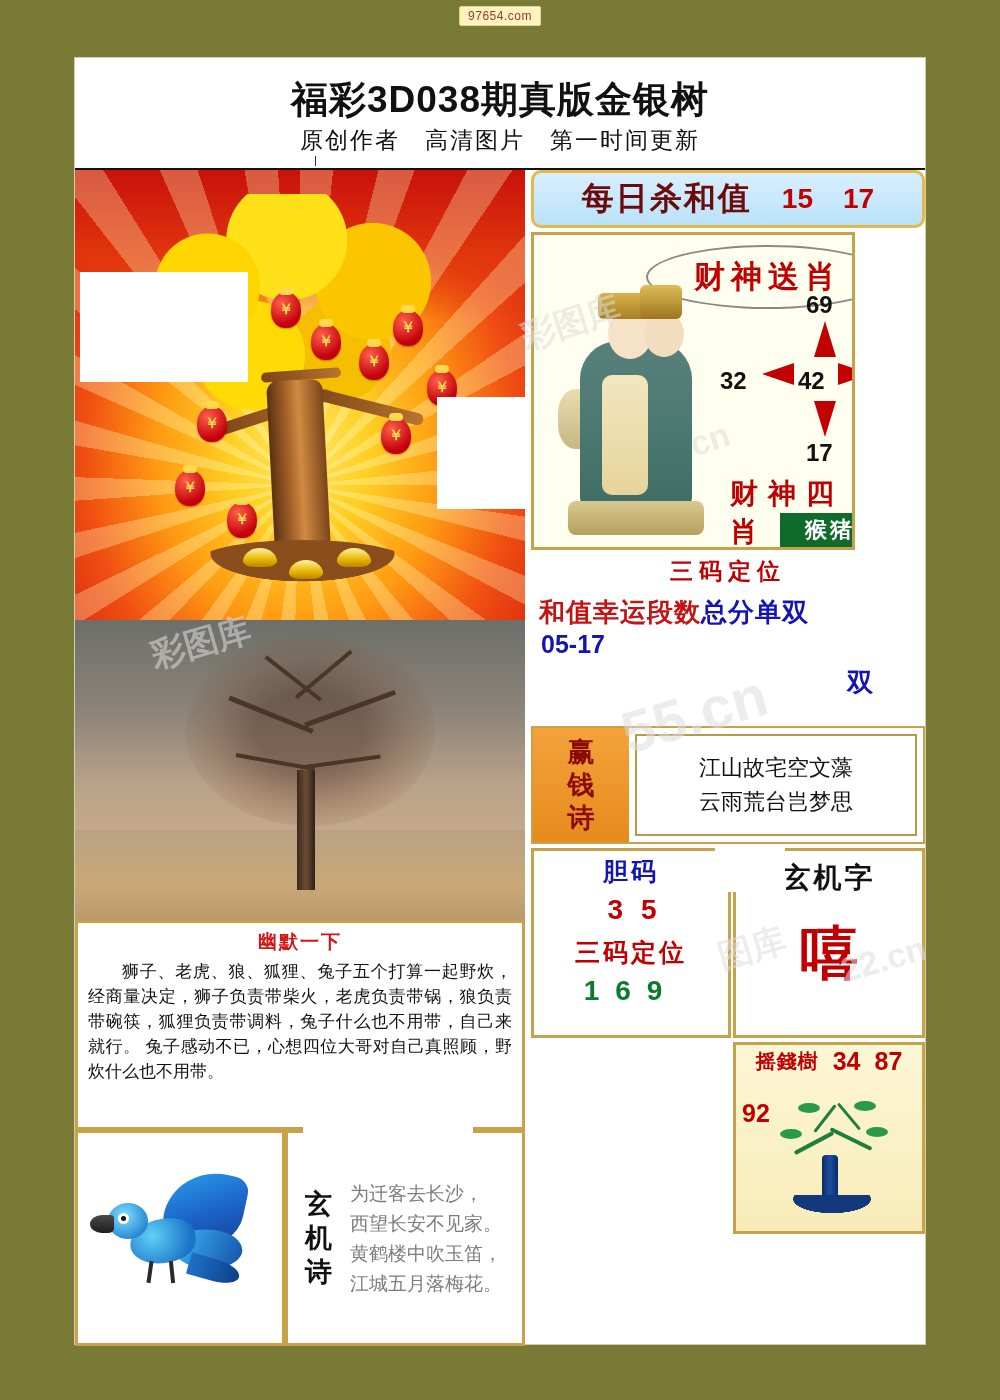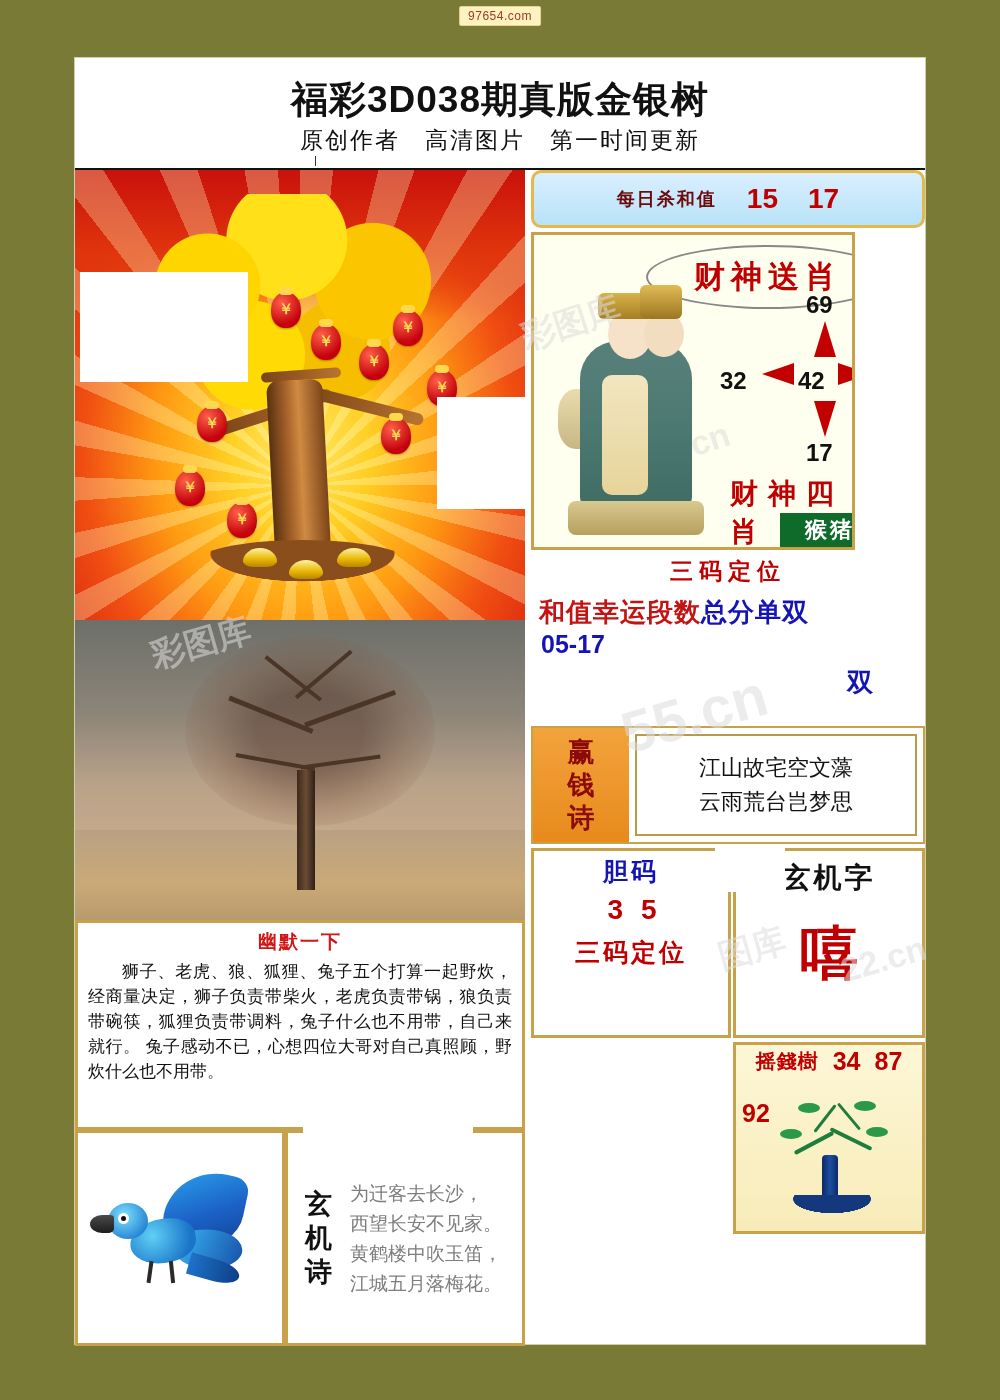--- a/index.html
+++ b/index.html
@@ -278,21 +278,21 @@
   
   .kill {
     left: 456px; top: 0; width: 394px; height: 58px;
     border: 3px solid #e2b94a;
     border-radius: 10px;
     background: linear-gradient(180deg,#d9efff,#b9e2f8);
     display: flex; align-items: center; justify-content: center;
     gap: 30px;
   }
   .kill .lbl {
-    font-size: 18px; font-weight: bold; color: #6b0b0b; letter-spacing: 2px;
+    font-size: 32px; font-weight: bold; color: #6b0b0b; letter-spacing: 2px;
   }
   .kill .num {
     font-size: 28px; font-weight: bold; color: #c00000;
   }
   .caishen {
     left: 456px; top: 62px; width: 324px; height: 318px;
     border: 3px solid #c8a24a;
     background: #ffffef;
     overflow: hidden;
   }
@@ -668,20 +668,21 @@
       <div class="win-text">
         <div>江山故宅空文藻</div>
         <div>云雨荒台岂梦思</div>
       </div>
     </div>
 
     <div class="cell danma">
       <div class="t1">胆码</div>
       <div class="n1"><span>3</span><span>5</span></div>
       <div class="t2">三码定位</div>
+      <div class="n2"><span>1</span><span>6</span><span>9</span></div>
     </div>
 
     <div class="cell xuanji">
       <div class="title">玄机字</div>
       <div class="big">嘻</div>
     </div>
     <div class="xuanji-white-patch"></div>
 
     <div class="cell shake">
       <div class="shake-hdr">

